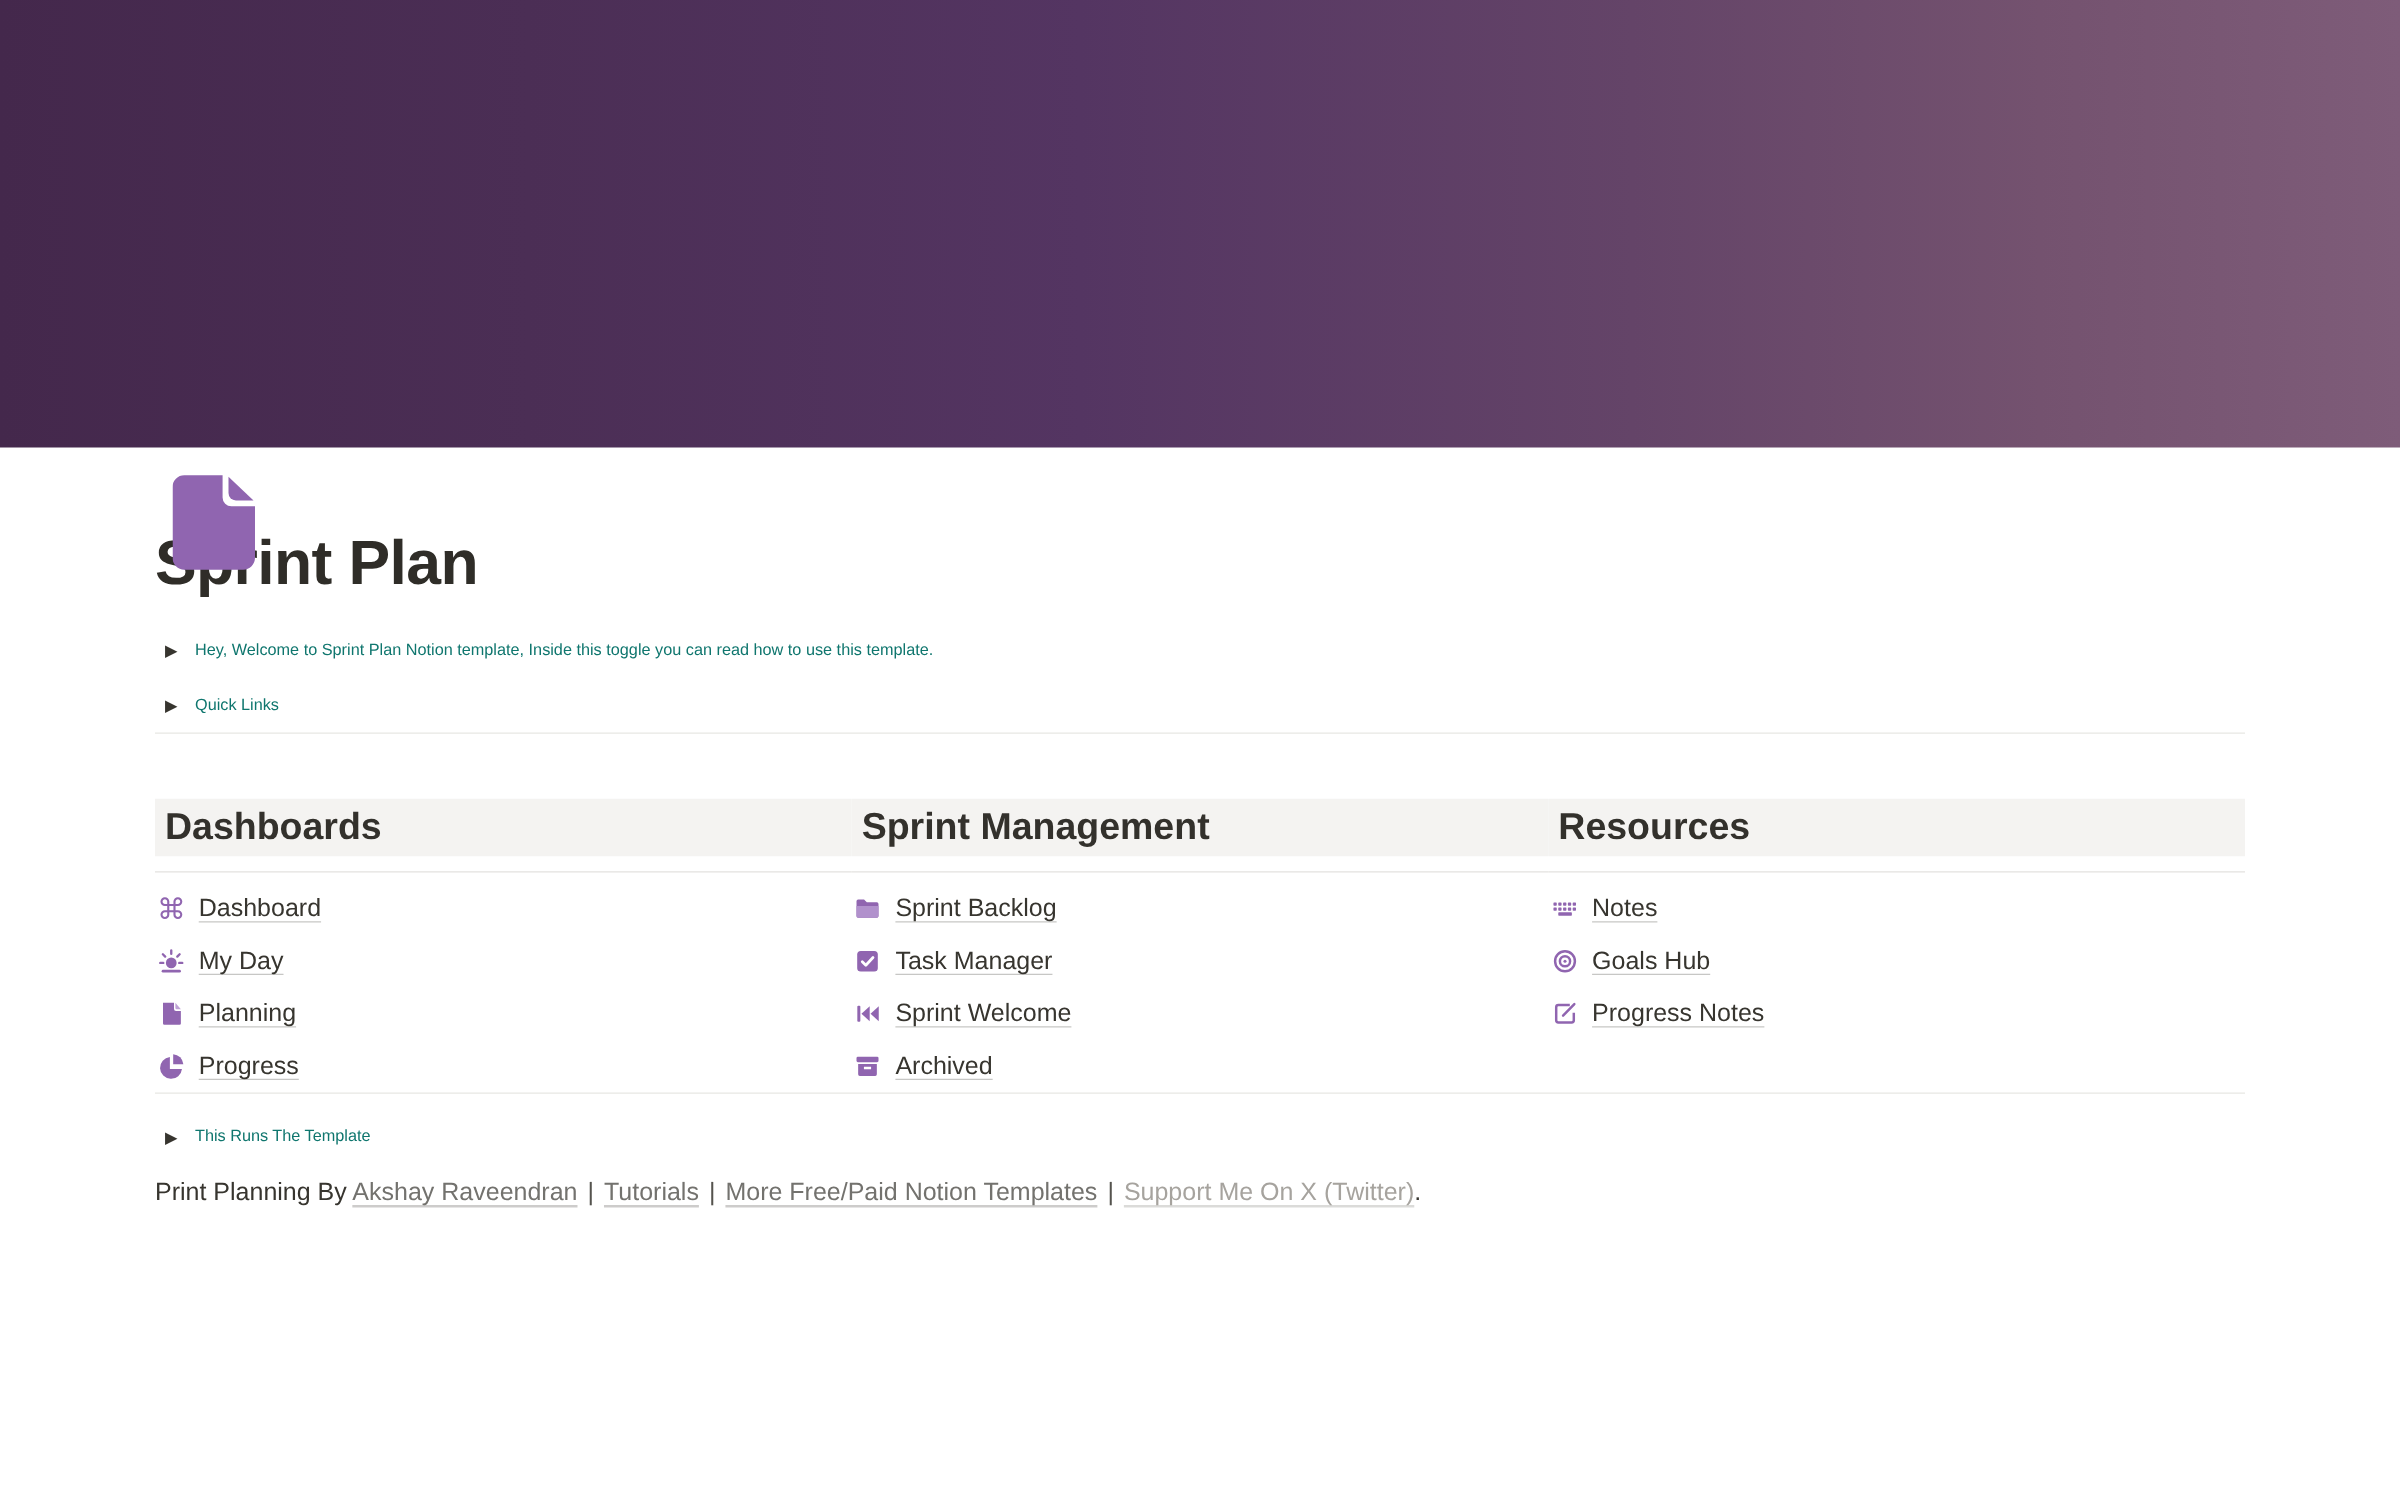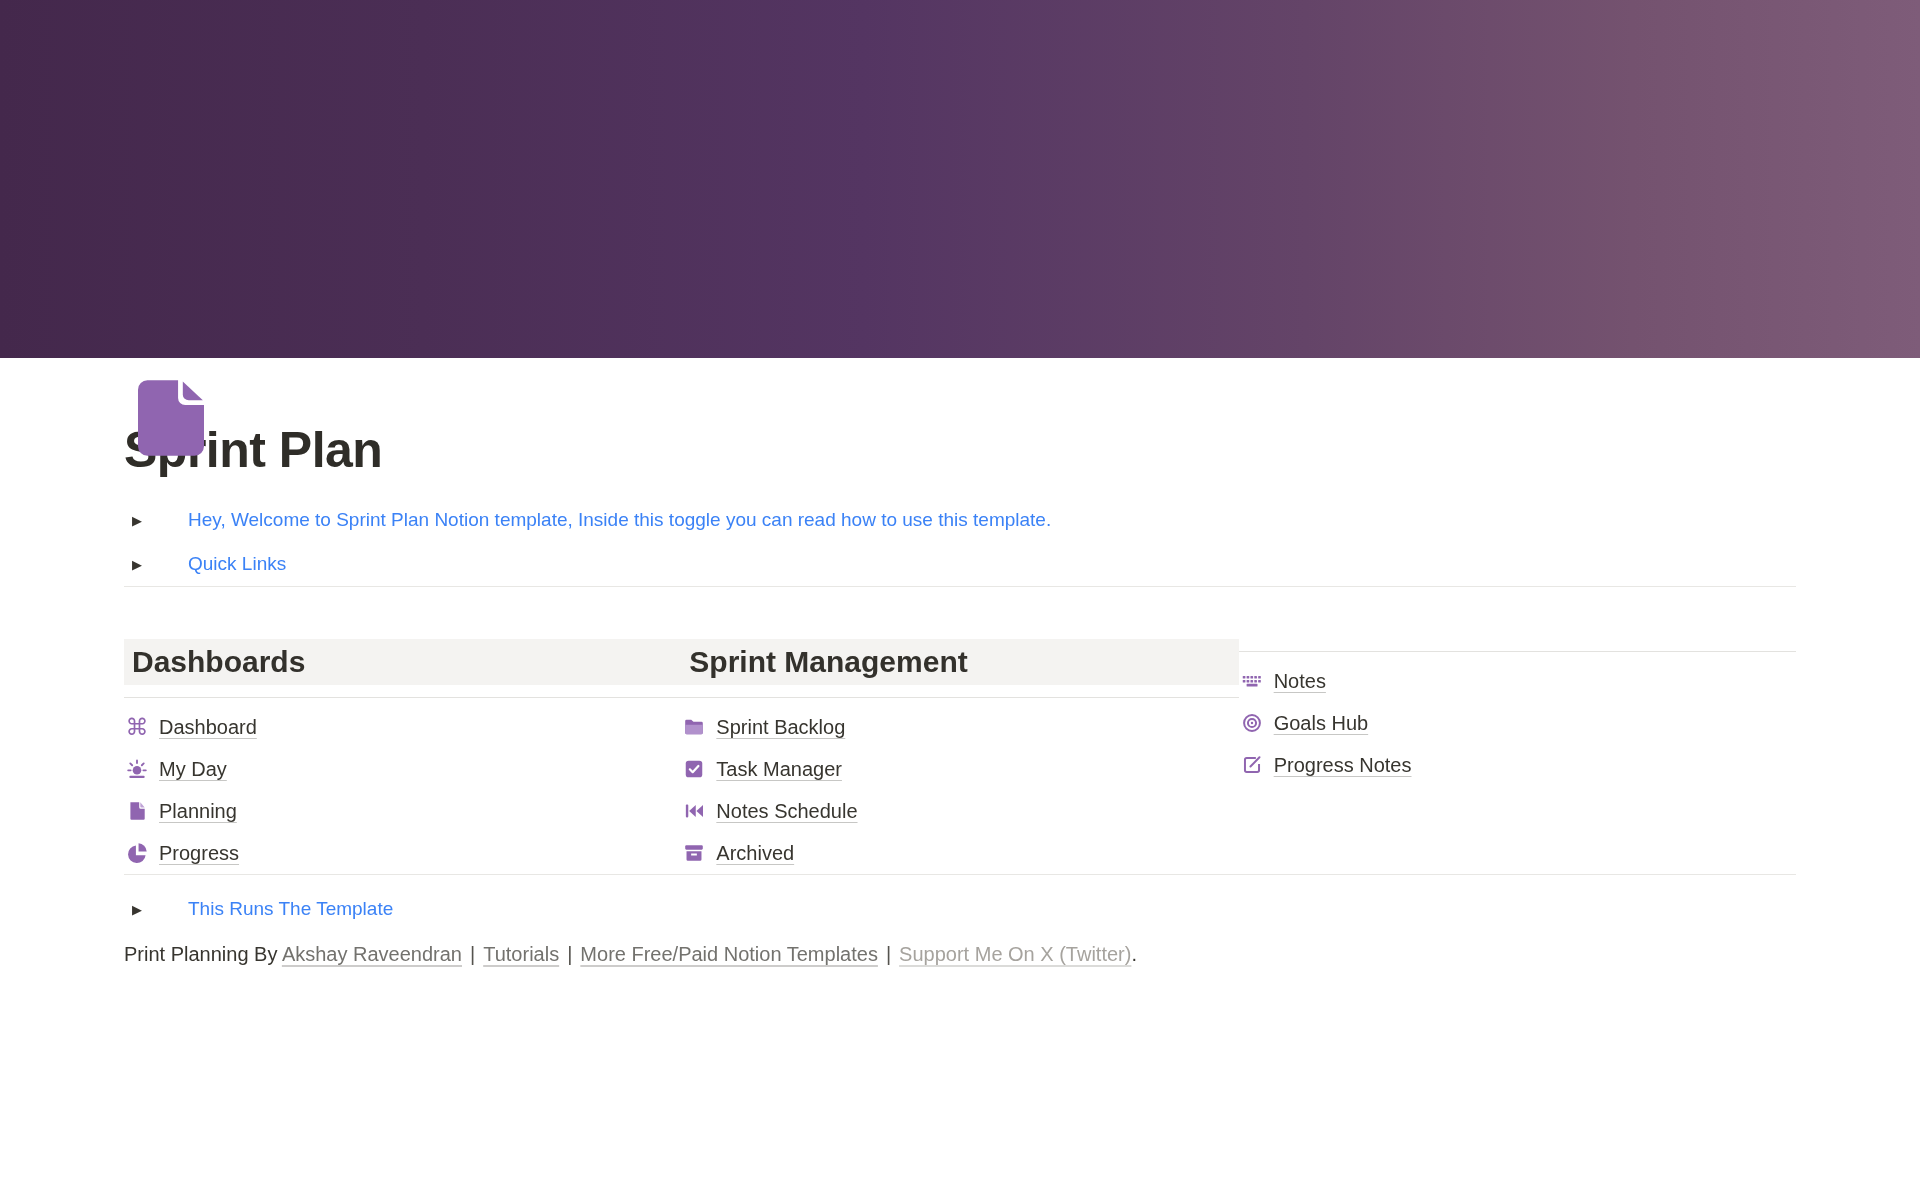--- a/index.html
+++ b/index.html
@@ -12,21 +12,21 @@
   .content { position:relative; padding:0 124px; }
 
   .page-icon { position:absolute; top:-40px; left:138px; width:66px; height:76px; cursor:pointer; }
   .page-icon svg { width:100%; height:100%; }
 
   .page-title { margin-top:62px; font-size:50px; font-weight:700; line-height:1.2; letter-spacing:-0.5px; color:#2f2d28; }
 
   .toggles { margin-top:18px; }
   .toggle-row { display:flex; align-items:center; gap:6px; padding:9px 0; cursor:pointer; }
   .tri { width:26px; text-align:center; font-size:13px; color:#37352F; flex:0 0 26px; }
-  .toggle-label { font-size:19px; line-height:26px; color:#3b82f6;margin-left:32px; }
+  .toggle-label { font-size:13px; line-height:26px; color:#0f766e; }
 
   hr.divider { border:none; border-top:1px solid #e8e7e4; margin:0; }
   .div1 { margin-top:8px; }
   .div2 { margin-top:20px; }
 
   .columns { display:flex; margin-top:52px; }
   .column { flex:1 1 0; }
   .col-header { background:#f4f3f1; padding:6px 8px; font-size:30px; font-weight:700; line-height:34px; color:#33312c; }
   .col-underline { border:none; border-top:1px solid #e3e2df; margin-top:12px; }
   .col-list { margin-top:8px; }
@@ -148,35 +148,36 @@
           <span class="itm-label">Task Manager</span>
         </div>
         <div class="item">
           <span class="itm-icon">
             <svg viewBox="0 0 20 20" fill="#9065B0">
                 <rect x="2.6" y="4.2" width="2.2" height="11.6" rx="0.7"></rect>
             <path d="M11.6 4.6 v10.8 L5.6 10 z"></path>
                 <path d="M18.2 4.6 v10.8 L12.2 10 z"></path>
               </svg>
           </span>
-          <span class="itm-label">Notes Schedule</span>
+          <span class="itm-label">Sprint Welcome</span>
         </div>
         <div class="item">
           <span class="itm-icon">
             <svg viewBox="0 0 20 20" fill="#9065B0">
                 <rect x="2" y="3" width="16" height="4" rx="1"></rect>
             <path fill-rule="evenodd" d="M3.2 8.4 h13.6 v7.4 a1.2 1.2 0 0 1 -1.2 1.2 H4.4 a1.2 1.2 0 0 1 -1.2 -1.2 z M7.4 10.4 h5.2 v1.8 H7.4 z"></path>
               </svg>
           </span>
           <span class="itm-label">Archived</span>
         </div>
       </div>
     </div>
 
     <div class="column">
+      <div class="col-header">Resources</div>
       <hr class="col-underline">
       <div class="col-list">
         <div class="item">
           <span class="itm-icon">
             <svg viewBox="0 0 20 20" fill="#9065B0">
               <rect x="1.6" y="5.4" width="2.4" height="2.4" rx="0.5"></rect>
                 <rect x="5.1" y="5.4" width="2.4" height="2.4" rx="0.5"></rect>
                 <rect x="8.6" y="5.4" width="2.4" height="2.4" rx="0.5"></rect>
                 <rect x="12.1" y="5.4" width="2.4" height="2.4" rx="0.5"></rect>
                 <rect x="15.6" y="5.4" width="2.4" height="2.4" rx="0.5"></rect>

